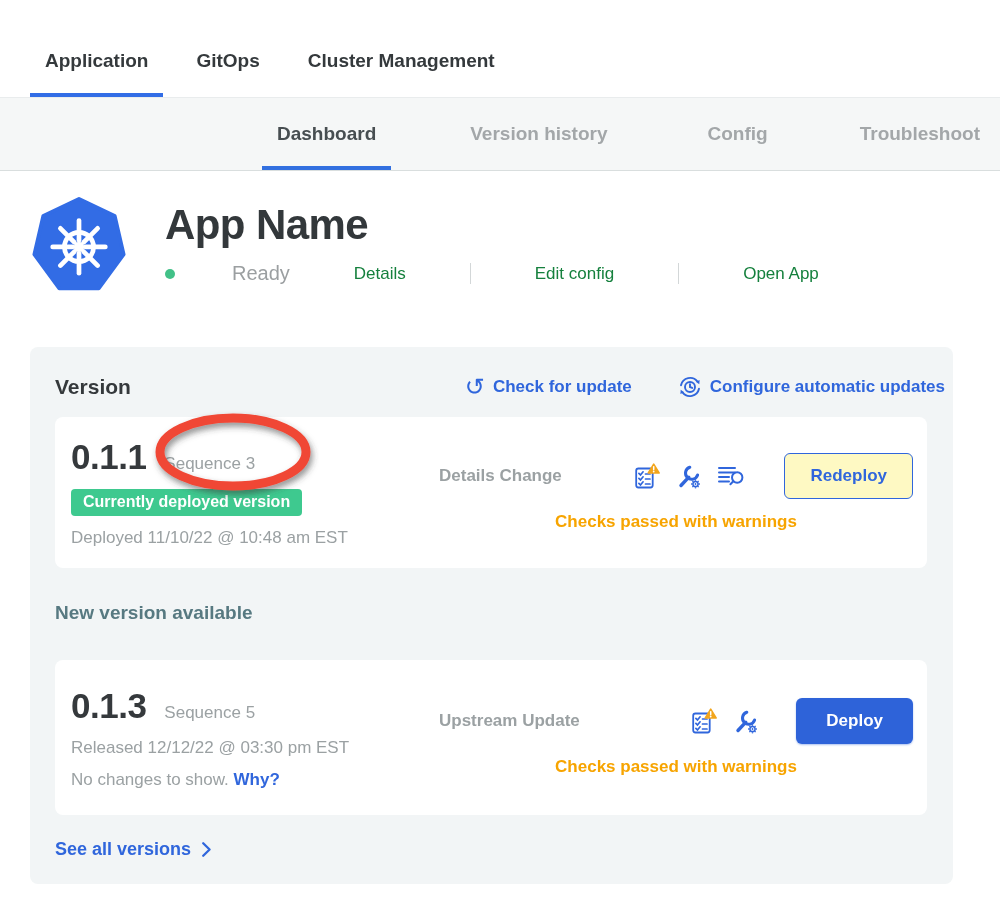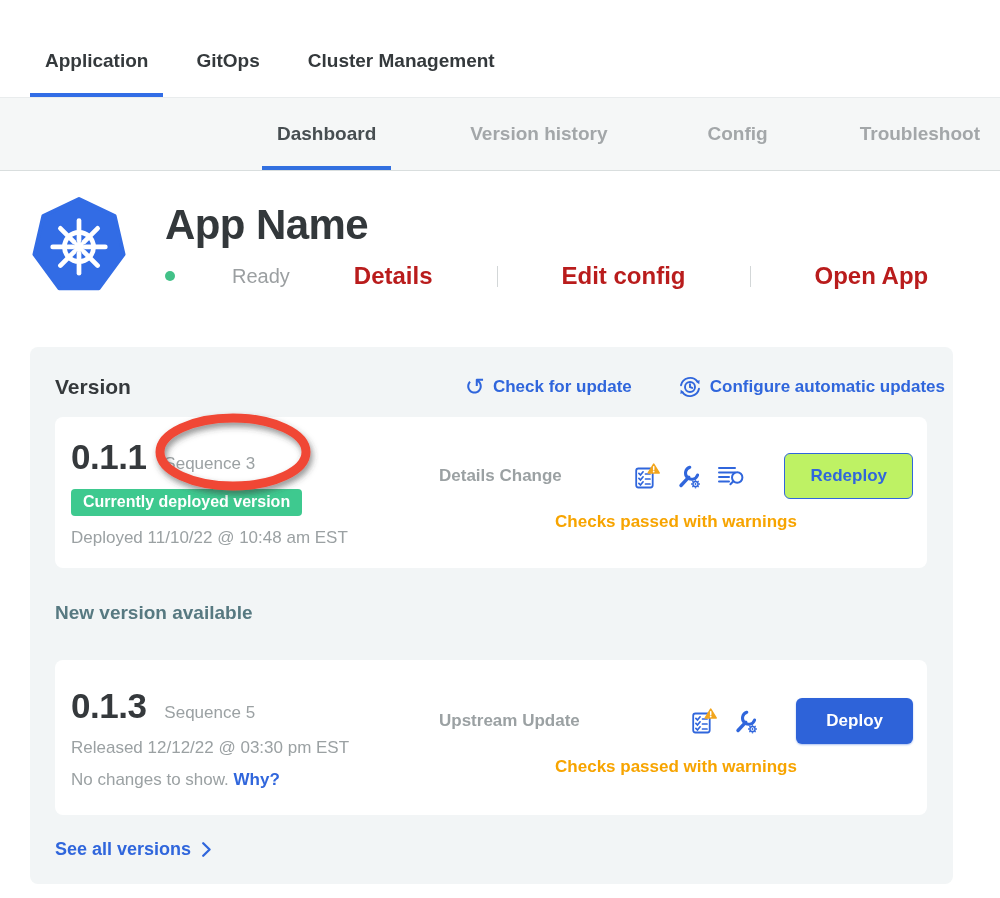--- a/index.html
+++ b/index.html
@@ -38,21 +38,21 @@
   .sub-tab-trouble   { margin-left: 62px; }
 
   
   .app-header { display: flex; margin: 26px 0 0 32px; }
   .k8s-logo { width: 94px; height: 98px; flex: none; }
   .head-right { margin-left: 39px; padding-top: 4px; }
   .app-title { font-size: 42px; font-weight: 700; letter-spacing: -0.6px; color: #33383b; }
   .status-row { display: flex; align-items: center; margin-top: 13px; gap: 48px; }
   .status-dot { width: 10px; height: 10px; border-radius: 50%; background: #42c188; flex: none; }
   .status-text { margin-left: 9px; font-size: 20px; font-weight: 500; color: #9b9fa1; }
-  .head-link { margin-left: 16px; font-size: 24px; font-weight: 700; color: #b91c1c; cursor: pointer; }
+  .head-link { margin-left: 16px; font-size: 17px; font-weight: 400; color: #15803d; cursor: pointer; }
   .head-divider { width: 1px; height: 21px; background: #d3d7d8; margin-left: 16px; }
 
   
   .panel {
     margin: 52px 0 0 30px; width: 923px;
     background: #f2f5f6; border-radius: 8px;
     padding: 28px 26px 24px 25px;
   }
   .panel-head { display: flex; align-items: center; margin-right: -18px; }
   .panel-title { font-size: 21px; font-weight: 700; color: #35393c; flex: 1; }
@@ -80,21 +80,21 @@
   .ver-meta .inline-link { color: #3066dc; font-weight: 700; cursor: pointer; }
 
   .ver-right { flex: 1; display: flex; flex-direction: column; justify-content: center; }
   .ver-right-row { display: flex; align-items: center; }
   .source-label { font-size: 17px; font-weight: 700; color: #9ba1a3; }
   .icon-group { margin-left: auto; display: flex; align-items: center; gap: 15px; }
   .icon-btn { cursor: pointer; display: flex; }
   .checks-line { margin-top: 13px; text-align: center; font-size: 17px; font-weight: 700; color: #f7a400; }
 
   .btn { font-family: inherit; font-size: 17px; font-weight: 700; border-radius: 6px; cursor: pointer; }
-  .btn-outline { margin-left: 22px; background: #bef264; color: #3066dc;
+  .btn-outline { margin-left: 22px; background: #fef9c3; color: #3066dc;
                  border: 1px solid #3066dc; padding: 12px 25px; }
   .btn-solid { margin-left: 22px; background: #2e63d9; color: #fff; border: none;
                padding: 13px 30px; box-shadow: 0 1px 2px rgba(46,99,217,0.4); }
 
   .new-version-heading { margin-top: 34px; font-size: 19px; font-weight: 700; color: #577981; }
 
   .see-all { margin-top: 24px; display: flex; align-items: center; gap: 10px;
              font-size: 18px; font-weight: 700; color: #3066dc; cursor: pointer; }
 
   

